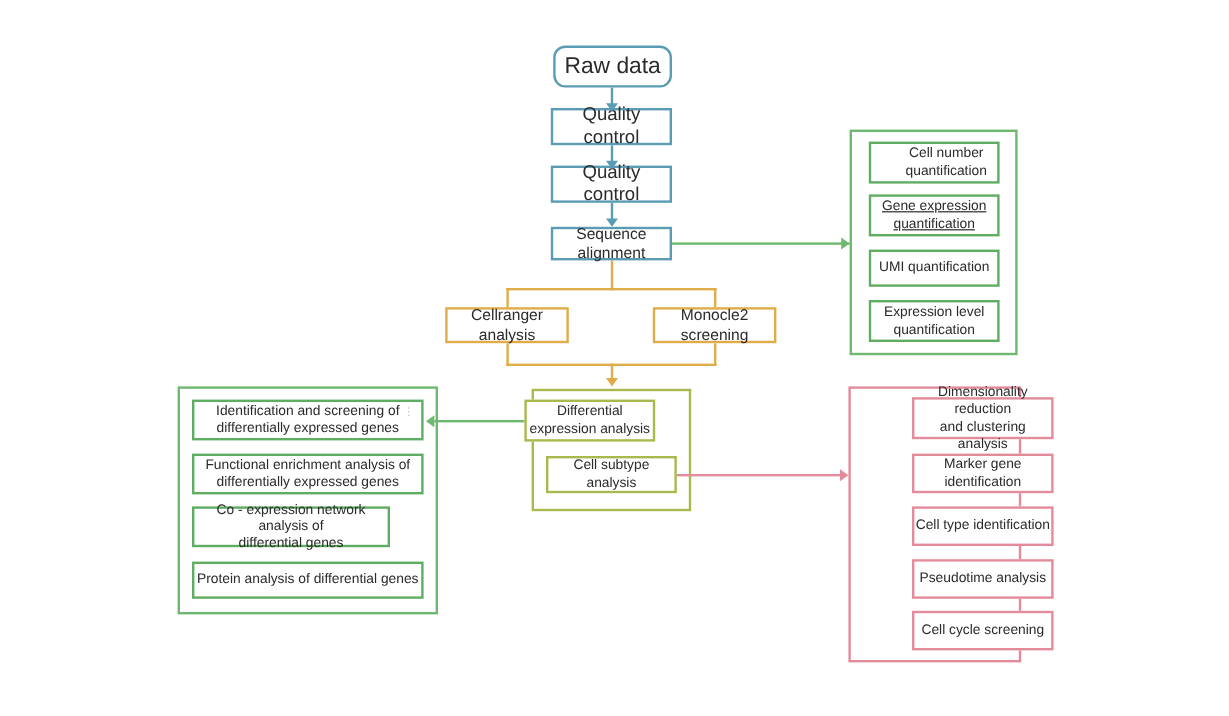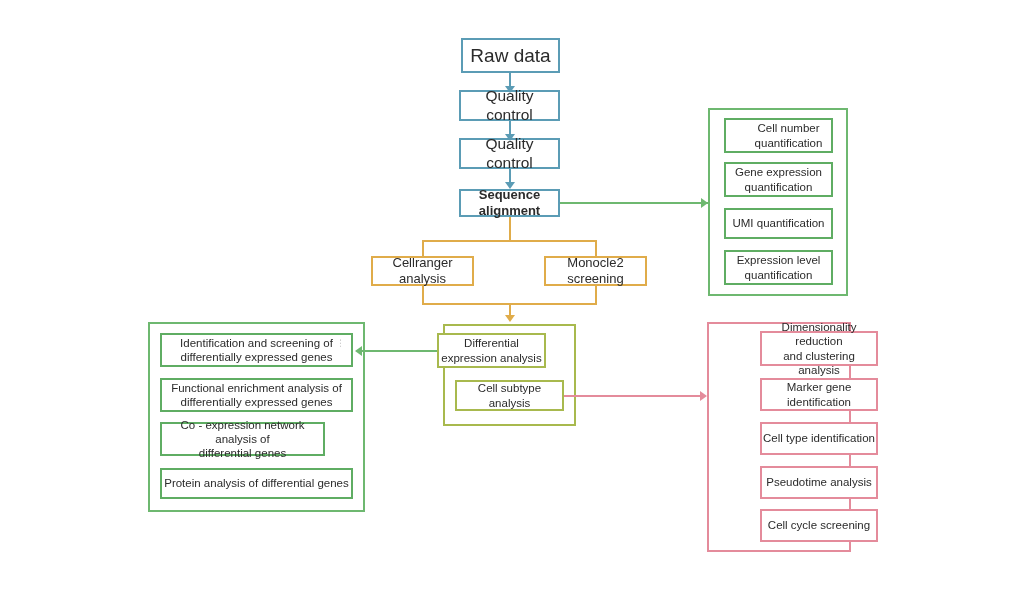--- a/index.html
+++ b/index.html
@@ -41,21 +41,21 @@
   .blue   { border: 2px solid #5B9CB5; }
   .green  { border: 2px solid #5FAD63; }
   .greenc { border: 2px solid #6EB870; }
   .orange { border: 2px solid #E0AC4A; }
   .olive  { border: 2px solid #A8B94E; }
   .olivec { border: 2px solid #A8B94E; }
   .pink   { border: 2px solid #E48B9B; margin-left: 40px; }
   .pinkc  { border: 2px solid #E48B9B; }
 
   
-  .t-xl { font-size: 19px; }
+  .t-xl { font-size: 19px; border-radius: 10px; }
   .t-lg { font-size: 15.5px; }
   .t-md { font-size: 13px; }
   .t-sm { font-size: 11.5px; }
 
   
   .line {
     position: absolute;
     z-index: 2;
   }
   .vline { width: 2px; }
@@ -109,30 +109,30 @@
   <div class="node blue t-lg" style="left:459px; top:90px; width:101px; height:31px;">Quality control</div>
 
   <div class="line vline c-blue" style="left:509px; top:121px; height:15px;"></div>
   <div class="arrow arrow-down" style="left:505px; top:134px;"></div>
 
   <div class="node blue t-lg" style="left:459px; top:138px; width:101px; height:31px;">Quality control</div>
 
   <div class="line vline c-blue" style="left:509px; top:169px; height:14px;"></div>
   <div class="arrow arrow-down" style="left:505px; top:182px;"></div>
 
-  <div class="node blue t-md" style="left:459px; top:189px; width:101px; height:28px;font-weight:bold;">Sequence  alignment</div>
+  <div class="node blue t-md" style="left:459px; top:189px; width:101px; height:28px;">Sequence  alignment</div>
 
   <div class="line hline c-green" style="left:560px; top:202px; width:148px;"></div>
   <div class="arrow arrow-right" style="left:701px; top:198px;"></div>
 
   <div class="container-box greenc" style="left:708px; top:108px; width:140px; height:188px;"></div>
 
   <div class="node green t-sm" style="left:724px; top:118px; width:109px; height:35px;padding-left:20px;">Cell number
 quantification</div>
-  <div class="node green t-sm" style="left:724px; top:162px; width:109px; height:35px;">Gene expression
+  <div class="node green t-sm" style="left:724px; top:162px; width:109px; height:35px;text-decoration:underline;">Gene expression
 quantification</div>
   <div class="node green t-sm" style="left:724px; top:208px; width:109px; height:31px;text-align:right;">UMI quantification</div>
   <div class="node green t-sm" style="left:724px; top:250px; width:109px; height:35px;">Expression level
 quantification</div>
 
   <div class="line vline c-orange" style="left:509px; top:217px; height:25px;"></div>
   <div class="line hline c-orange" style="left:422px; top:240px; width:175px;"></div>
   <div class="line vline c-orange" style="left:422px; top:240px; height:17px;"></div>
   <div class="line vline c-orange" style="left:595px; top:240px; height:17px;"></div>
 

